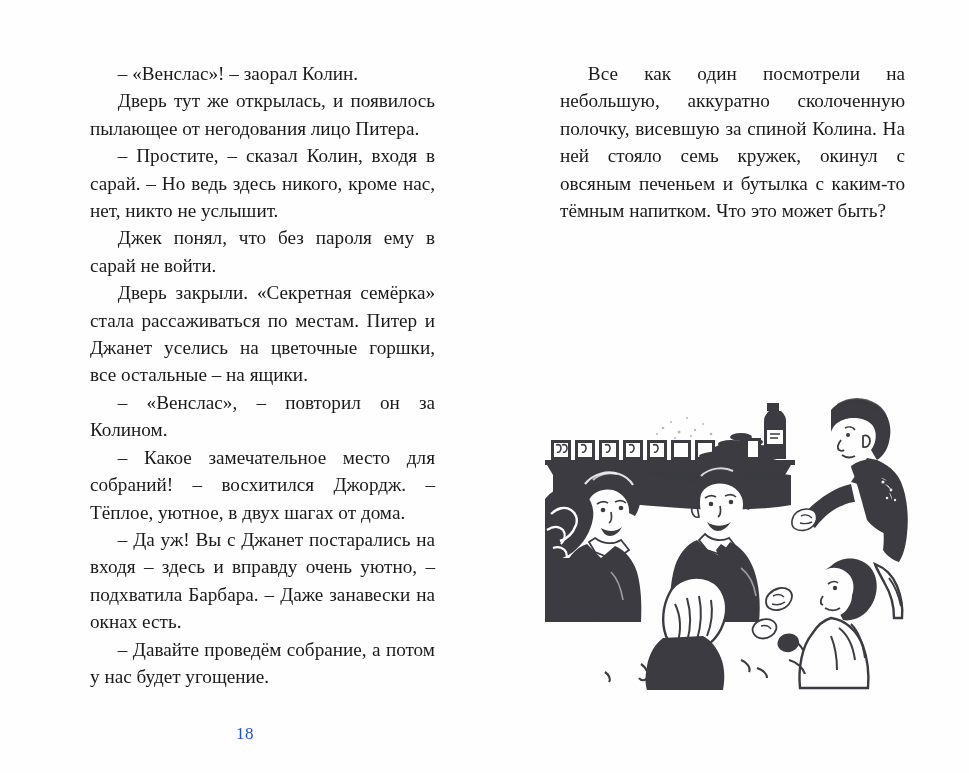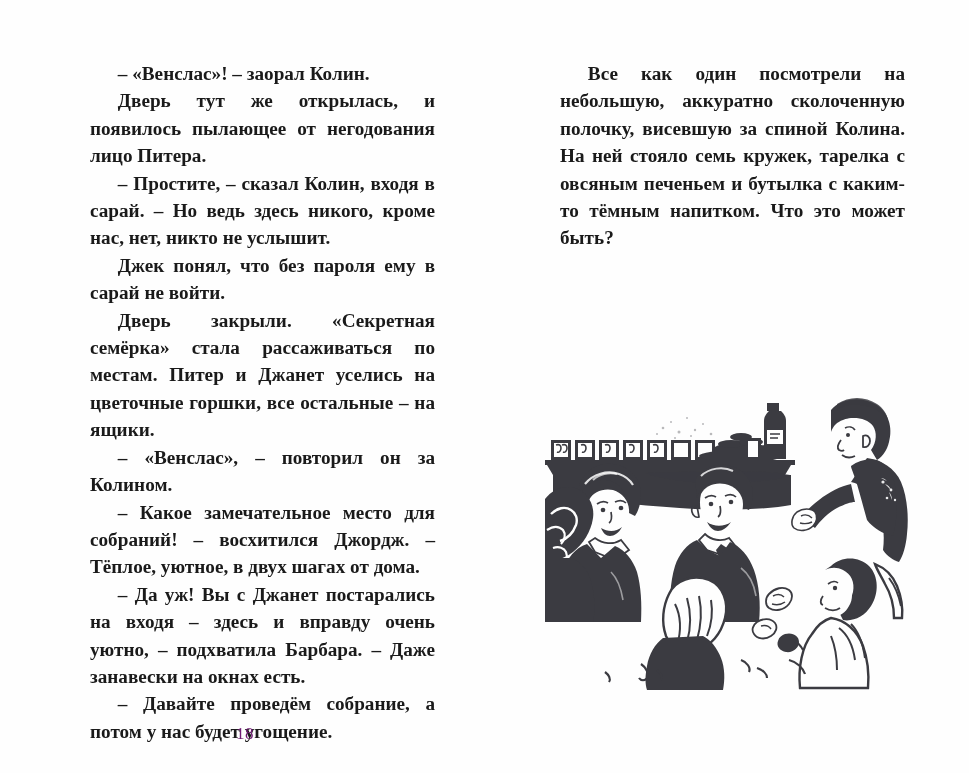--- a/index.html
+++ b/index.html
@@ -27,33 +27,32 @@
     text-align: justify;
     text-justify: inter-word;
     -webkit-hyphens: none;
     hyphens: none;
   }
   #col-left  { left: 90px; }
   #col-right { left: 560px; }
   .column p {
     margin: 0;
     text-indent: 1.45em;
-    font-weight: bold;
   }
   
   .column p { text-align-last: left; }
 
   #page-number {
     position: absolute;
     left: 0;
     top: 724px;
     width: 490px;
     text-align: center;
     font-size: 17px;
-    color: #701a75;
+    color: #1d4ed8;
     letter-spacing: 0.5px;
   }
 
   
   #illustration {
     position: absolute;
     left: 545px;
     top: 388px;
     width: 390px;
     height: 305px;
@@ -71,21 +70,21 @@
     <p>– Простите, – сказал Колин, входя в сарай. – Но ведь здесь никого, кроме нас, нет, никто не услышит.</p>
     <p>Джек понял, что без пароля ему в сарай не войти.</p>
     <p>Дверь закрыли. «Секретная семёрка» стала рассаживаться по местам. Питер и Джанет уселись на цветочные горшки, все остальные – на ящики.</p>
     <p>– «Венслас», – повторил он за Колином.</p>
     <p>– Какое замечательное место для собраний! – восхитился Джордж. – Тёплое, уютное, в двух шагах от дома.</p>
     <p>– Да уж! Вы с Джанет постарались на входя – здесь и вправду очень уютно, – подхватила Барбара. – Даже занавески на окнах есть.</p>
     <p>– Давайте проведём собрание, а потом у нас будет угощение.</p>
   </div>
 
   <div class="column" id="col-right">
-    <p>Все как один посмотрели на небольшую, аккуратно сколоченную полочку, висевшую за спиной Колина. На ней стояло семь кружек, тарелка с овсяным печеньем и бутылка с каким-то тёмным напитком. Что это может быть?</p>
+    <p>Все как один посмотрели на небольшую, аккуратно сколоченную полочку, висевшую за спиной Колина. На ней стояло семь кружек, окинул с овсяным печеньем и бутылка с каким-то тёмным напитком. Что это может быть?</p>
   </div>
 
   <div id="page-number">18</div>
 
   <div id="illustration">
     <svg viewBox="0 0 390 305" xmlns="http://www.w3.org/2000/svg" aria-hidden="true">
       <g fill="#3b3b41">
 
         <g>
           <path d="M6 52h20v20H6z"></path>

